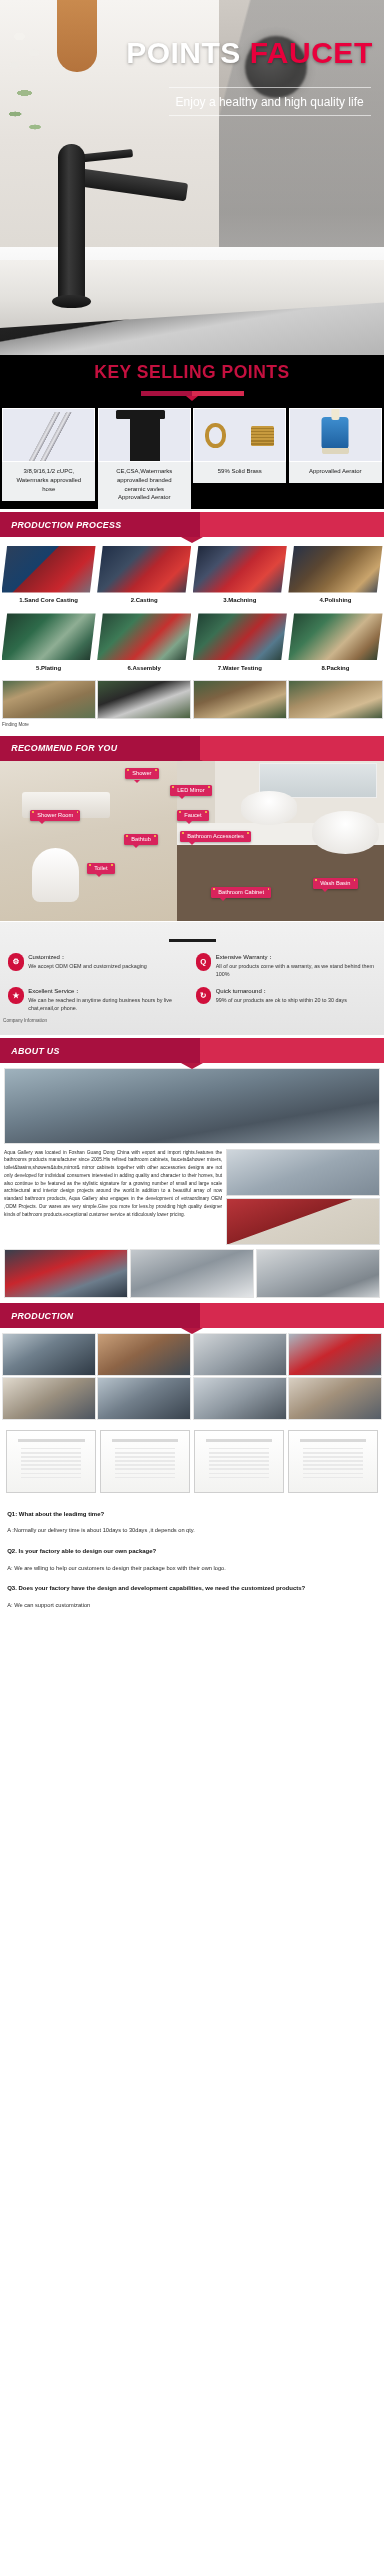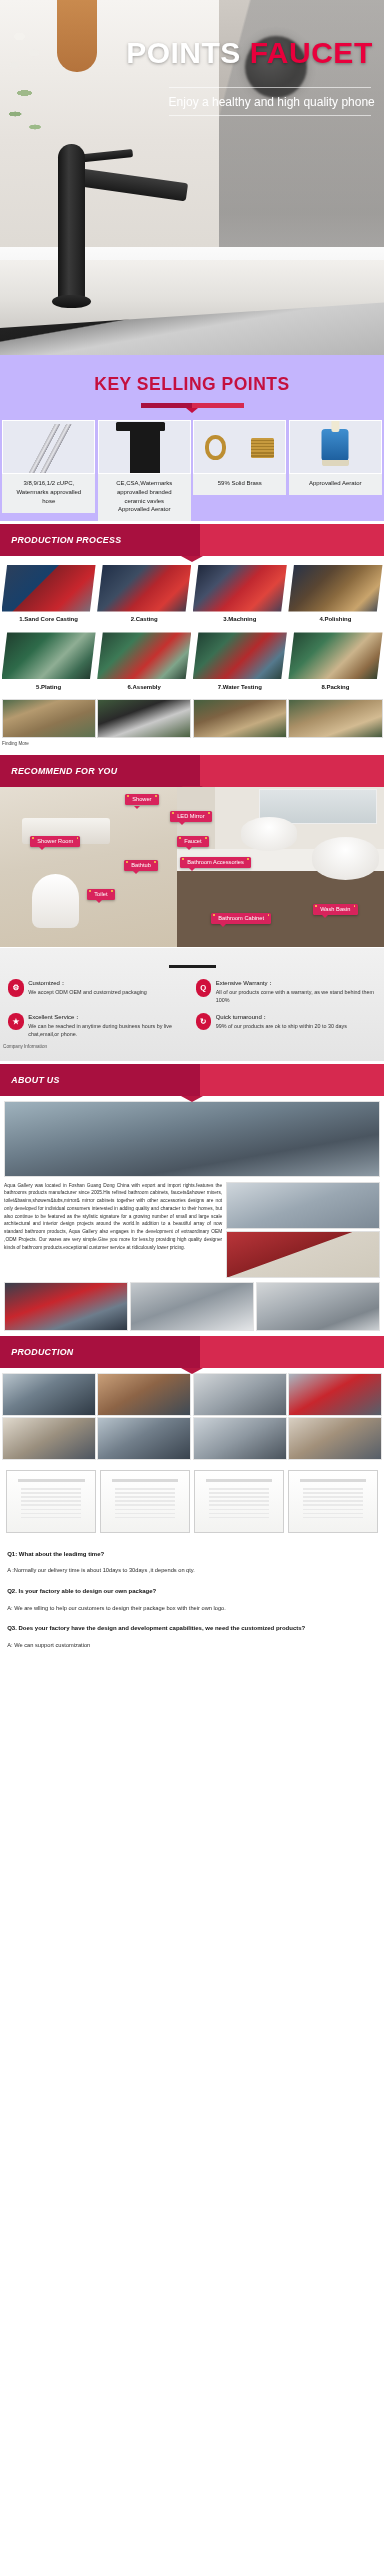--- a/index.html
+++ b/index.html
@@ -96,41 +96,41 @@
     color: #fff; font-size: 12px;
     padding: 6.7px 0;
     border-top: 0.5px solid rgba(255,255,255,.6);
     border-bottom: 0.5px solid rgba(255,255,255,.6);
     white-space: nowrap;
   }
 
   
   .banner {
     position: relative;
-    height: 32px;
+    height: 25px;
     background: linear-gradient(90deg, #a8103f 0%, #a8103f 52%, #d6294f 52%, #d6294f 100%);
     margin-top: 3.1px;
   }
   .banner-label {
     position: absolute; left: 11.3px; top: 50%; transform: translateY(-50%);
     color: #fff; font-style: italic; font-weight: bold;
     font-size: 8.8px; letter-spacing: 0.3px;
   }
   .banner-arrow {
     position: absolute; left: 50%; bottom: -5.7px; transform: translateX(-50%);
     width: 0; height: 0;
     border-left: 11.3px solid transparent;
     border-right: 11.3px solid transparent;
     border-top: 6.2px solid #b51741;
   }
 
   
   .ksp {
-    background: #c4b5fd;
-    padding: 19px 0 0;
+    background: #000000;
+    padding: 7px 0 0;
   }
   .ksp-title {
     text-align: center;
     color: #c4103f;
     font-size: 17.5px;
     font-weight: bold;
     letter-spacing: 0.5px;
   }
   .ksp-rule {
     margin: 8.2px auto 0;
@@ -393,21 +393,21 @@
     <div class="hero-sink-edge"></div>
     <div class="faucet-spout"></div>
     <div class="faucet-handle"></div>
     <div class="faucet-body"></div>
     <div class="faucet-base"></div>
 
     <div class="hero-title">
       <span class="w1">POINTS</span>
       <span class="w2">FAUCET</span>
     </div>
-    <div class="hero-sub">Enjoy a healthy and high quality phone</div>
+    <div class="hero-sub">Enjoy a healthy and high quality life</div>
   </div>
 
   <div class="ksp">
     <div class="ksp-title">KEY SELLING POINTS</div>
     <div class="ksp-rule"></div>
 
     <div class="ksp-grid">
       <div class="ksp-cell">
         <div class="ksp-img">
             <div class="hose"></div>

